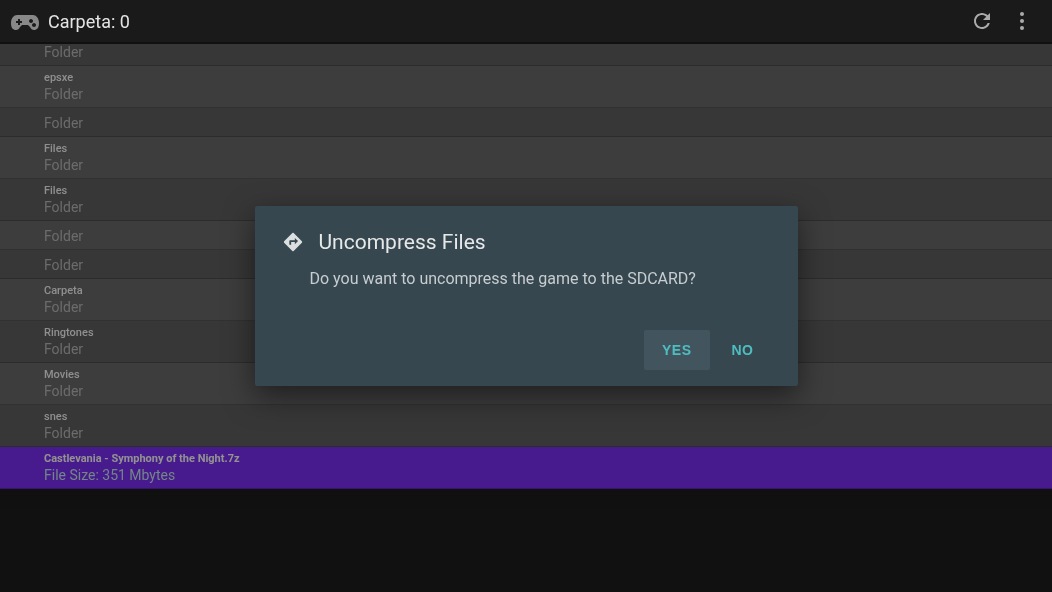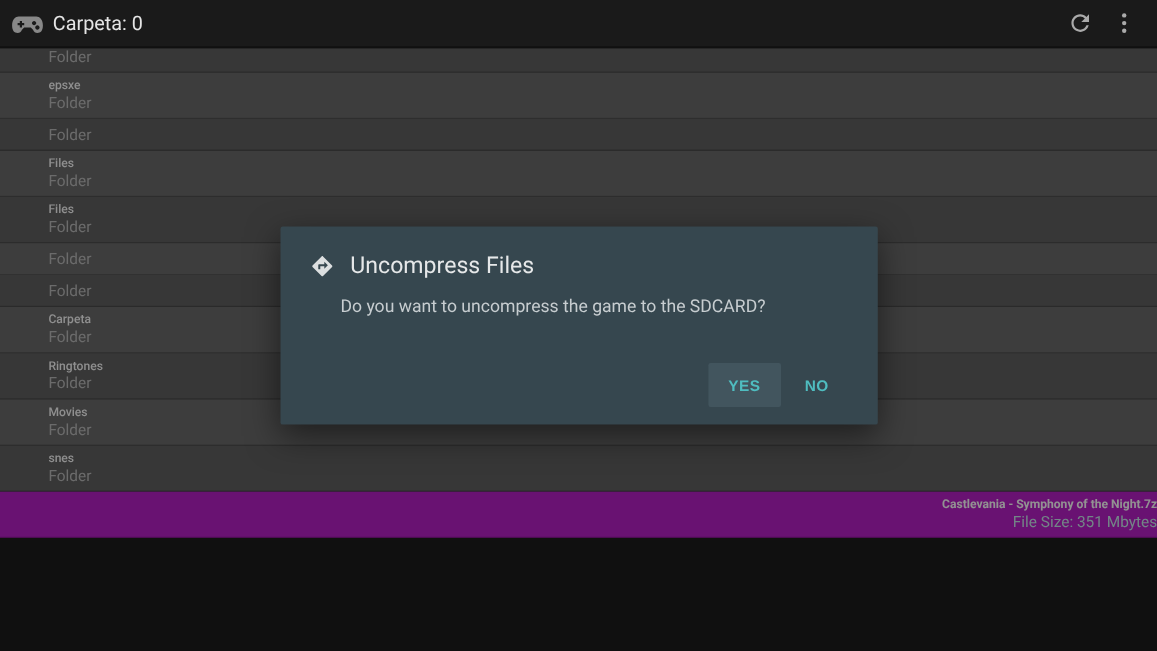--- a/index.html
+++ b/index.html
@@ -74,22 +74,21 @@
       font-weight: 500;
     }
     
     .item-type {
       color: #a5a5a5;
       font-size: 14px;
       margin-top: 2px;
     }
     
     .list-item.selected {
-      background: #a21caf;
-      text-align: right;
+      background: #6d28d9;
     }
     
     .list-item.selected .item-name {
       color: #e0e0e0;
       font-weight: bold;
     }
     
     .list-item.selected .item-type {
       color: #b0cdcf;
     }

